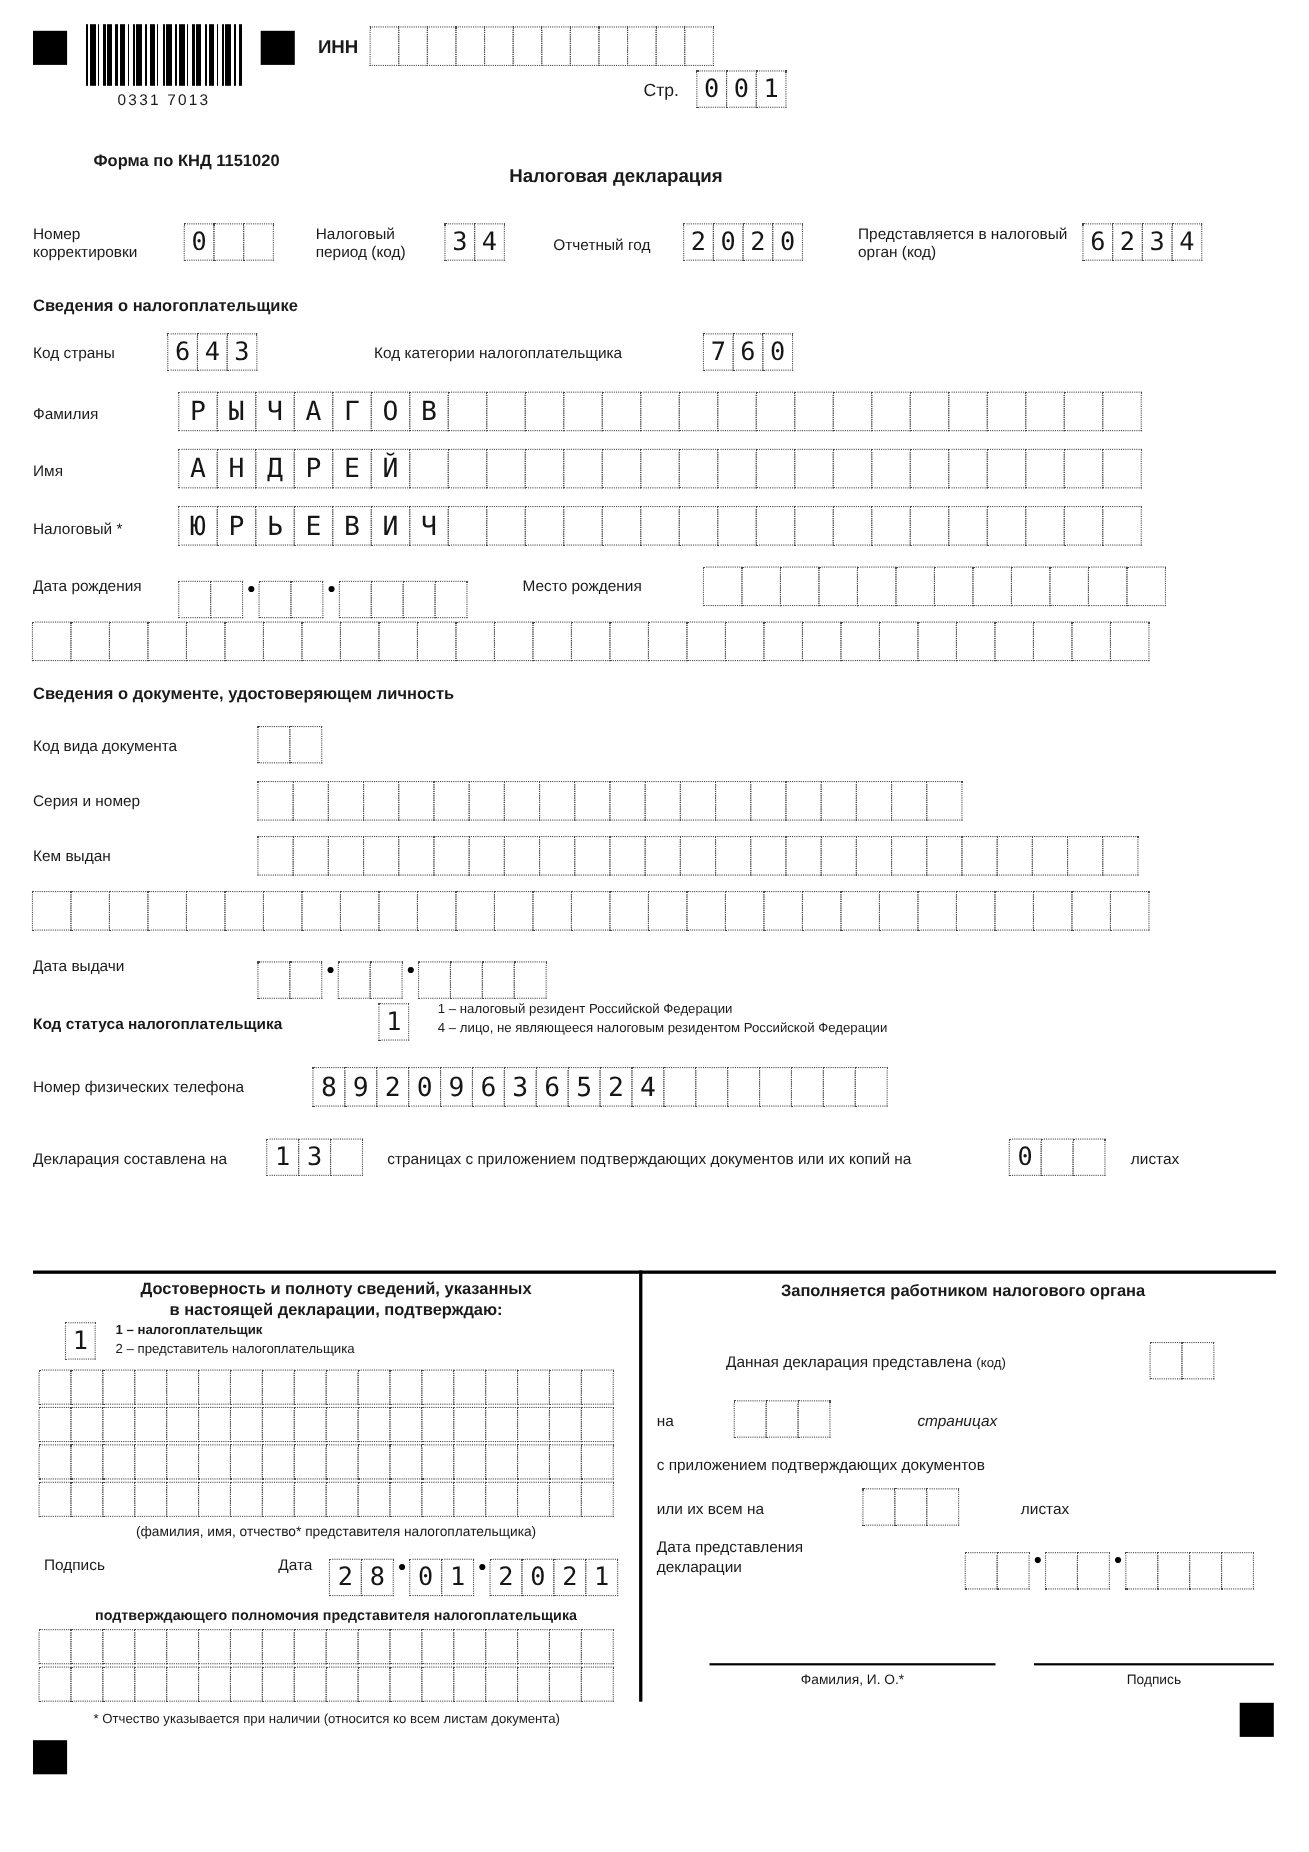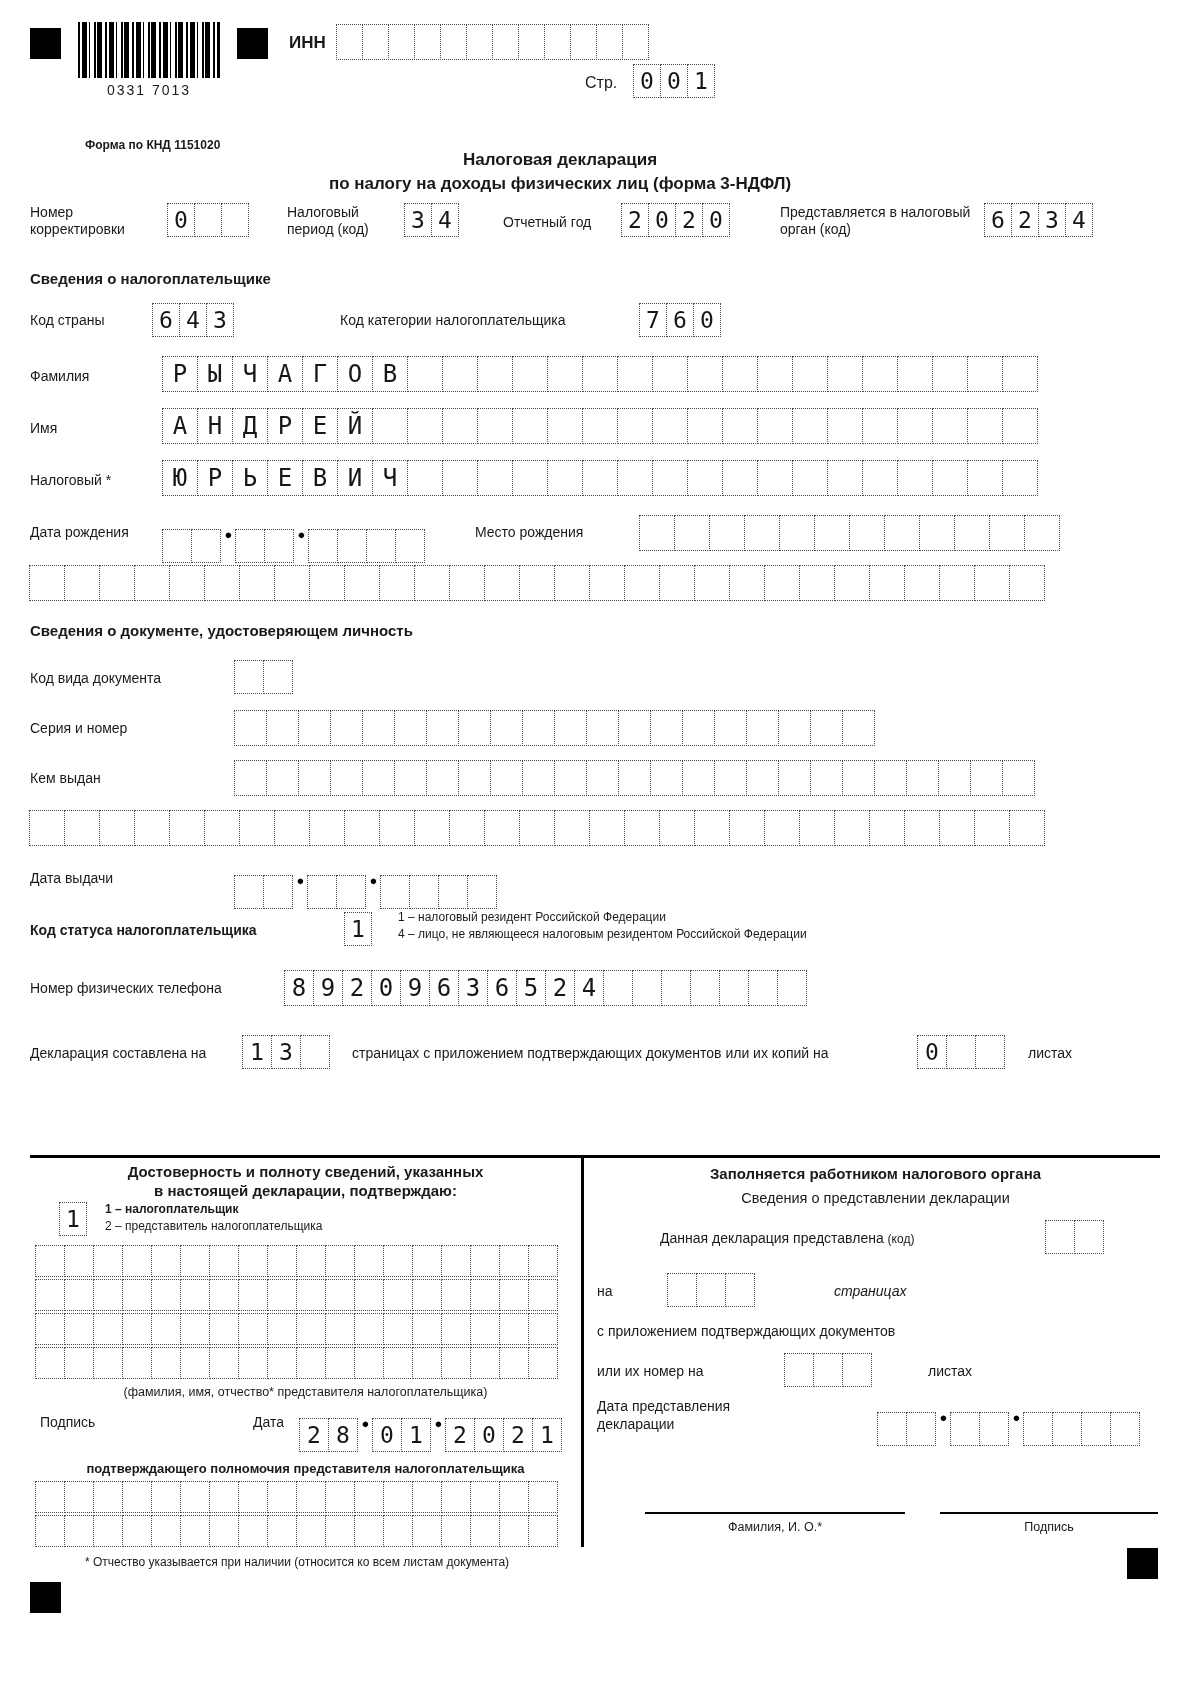--- a/index.html
+++ b/index.html
@@ -47,23 +47,22 @@
   <div class="barcode"></div>
   <div class="lbl ctr" style="left:78px; top:82px; width:142px; letter-spacing:2px;">0331    7013</div>
   <div class="sq" style="left:237px; top:28px;"></div>
 
   <div class="lbl b" style="left:289px; top:33px; font-size:17px;">ИНН</div>
   <span class="abs cellrow" style="left:337px; top:24px;"><span class="cell" style="width: 27px; height: 36px; line-height: 34px; font-size: 24px;"></span><span class="cell" style="width: 27px; height: 36px; line-height: 34px; font-size: 24px;"></span><span class="cell" style="width: 27px; height: 36px; line-height: 34px; font-size: 24px;"></span><span class="cell" style="width: 27px; height: 36px; line-height: 34px; font-size: 24px;"></span><span class="cell" style="width: 27px; height: 36px; line-height: 34px; font-size: 24px;"></span><span class="cell" style="width: 27px; height: 36px; line-height: 34px; font-size: 24px;"></span><span class="cell" style="width: 27px; height: 36px; line-height: 34px; font-size: 24px;"></span><span class="cell" style="width: 27px; height: 36px; line-height: 34px; font-size: 24px;"></span><span class="cell" style="width: 27px; height: 36px; line-height: 34px; font-size: 24px;"></span><span class="cell" style="width: 27px; height: 36px; line-height: 34px; font-size: 24px;"></span><span class="cell" style="width: 27px; height: 36px; line-height: 34px; font-size: 24px;"></span><span class="cell" style="width: 27px; height: 36px; line-height: 34px; font-size: 24px;"></span></span>
 
   <div class="lbl" style="left:585px; top:73px; font-size:16px;">Стр.</div>
   <span class="abs cellrow" style="left:634px; top:64px;"><span class="cell" style="width: 28px; height: 34px; line-height: 32px; font-size: 23px;">0</span><span class="cell" style="width: 28px; height: 34px; line-height: 32px; font-size: 23px;">0</span><span class="cell" style="width: 28px; height: 34px; line-height: 32px; font-size: 23px;">1</span></span>
 
-  <div class="lbl b" style="left:85px; top:138px; font-size:12px;">Форма по КНД 1151020</div>
+  <div class="lbl b" style="left:85px; top:138px; font-size:15px;">Форма по КНД 1151020</div>
   <div class="lbl b ctr" style="left:280px; top:150px; width:560px; font-size:17px;">Налоговая декларация</div>
-  <div class="lbl b ctr" style="left:230px; top:174px; width:660px; font-size:17px;">по налогу на доходы физических лиц (форма 3-НДФЛ)</div>
 
   <div class="lbl" style="left:30px; top:204px; width:125px;">Номер корректировки</div>
   <span class="abs cellrow" style="left:168px; top:203px;"><span class="cell" style="width: 28px; height: 34px; line-height: 32px; font-size: 23px;">0</span><span class="cell" style="width: 28px; height: 34px; line-height: 32px; font-size: 23px;"></span><span class="cell" style="width: 28px; height: 34px; line-height: 32px; font-size: 23px;"></span></span>
   <div class="lbl" style="left:287px; top:204px; width:100px;">Налоговый период (код)</div>
   <span class="abs cellrow" style="left:405px; top:203px;"><span class="cell" style="width: 28px; height: 34px; line-height: 32px; font-size: 23px;">3</span><span class="cell" style="width: 28px; height: 34px; line-height: 32px; font-size: 23px;">4</span></span>
   <div class="lbl" style="left:503px; top:214px;">Отчетный год</div>
   <span class="abs cellrow" style="left:622px; top:203px;"><span class="cell" style="width: 28px; height: 34px; line-height: 32px; font-size: 23px;">2</span><span class="cell" style="width: 28px; height: 34px; line-height: 32px; font-size: 23px;">0</span><span class="cell" style="width: 28px; height: 34px; line-height: 32px; font-size: 23px;">2</span><span class="cell" style="width: 28px; height: 34px; line-height: 32px; font-size: 23px;">0</span></span>
   <div class="lbl" style="left:780px; top:204px; width:195px;">Представляется в налоговый орган (код)</div>
   <span class="abs cellrow" style="left:985px; top:203px;"><span class="cell" style="width: 28px; height: 34px; line-height: 32px; font-size: 23px;">6</span><span class="cell" style="width: 28px; height: 34px; line-height: 32px; font-size: 23px;">2</span><span class="cell" style="width: 28px; height: 34px; line-height: 32px; font-size: 23px;">3</span><span class="cell" style="width: 28px; height: 34px; line-height: 32px; font-size: 23px;">4</span></span>
 
@@ -146,32 +145,31 @@
   <span class="abs" style="left:300px; top:1404px;">
     <span class="cellrow" style="display:inline-block;"><span class="cell" style="width: 30px; height: 34px; line-height: 32px; font-size: 23px;">2</span><span class="cell" style="width: 30px; height: 34px; line-height: 32px; font-size: 23px;">8</span></span><span class="dsep" style="line-height:40px;">●</span><span class="cellrow" style="display:inline-block;"><span class="cell" style="width: 30px; height: 34px; line-height: 32px; font-size: 23px;">0</span><span class="cell" style="width: 30px; height: 34px; line-height: 32px; font-size: 23px;">1</span></span><span class="dsep" style="line-height:40px;">●</span><span class="cellrow" style="display:inline-block;"><span class="cell" style="width: 30px; height: 34px; line-height: 32px; font-size: 23px;">2</span><span class="cell" style="width: 30px; height: 34px; line-height: 32px; font-size: 23px;">0</span><span class="cell" style="width: 30px; height: 34px; line-height: 32px; font-size: 23px;">2</span><span class="cell" style="width: 30px; height: 34px; line-height: 32px; font-size: 23px;">1</span></span>
   </span>
 
   <div class="lbl b ctr" style="left:30px; top:1461px; width:551px; font-size:13px;">подтверждающего полномочия представителя налогоплательщика</div>
 
   <span class="abs cellrow" style="left:36px; top:1481px;"><span class="cell" style="width: 30px; height: 32px; line-height: 30px; font-size: 22px;"></span><span class="cell" style="width: 30px; height: 32px; line-height: 30px; font-size: 22px;"></span><span class="cell" style="width: 30px; height: 32px; line-height: 30px; font-size: 22px;"></span><span class="cell" style="width: 30px; height: 32px; line-height: 30px; font-size: 22px;"></span><span class="cell" style="width: 30px; height: 32px; line-height: 30px; font-size: 22px;"></span><span class="cell" style="width: 30px; height: 32px; line-height: 30px; font-size: 22px;"></span><span class="cell" style="width: 30px; height: 32px; line-height: 30px; font-size: 22px;"></span><span class="cell" style="width: 30px; height: 32px; line-height: 30px; font-size: 22px;"></span><span class="cell" style="width: 30px; height: 32px; line-height: 30px; font-size: 22px;"></span><span class="cell" style="width: 30px; height: 32px; line-height: 30px; font-size: 22px;"></span><span class="cell" style="width: 30px; height: 32px; line-height: 30px; font-size: 22px;"></span><span class="cell" style="width: 30px; height: 32px; line-height: 30px; font-size: 22px;"></span><span class="cell" style="width: 30px; height: 32px; line-height: 30px; font-size: 22px;"></span><span class="cell" style="width: 30px; height: 32px; line-height: 30px; font-size: 22px;"></span><span class="cell" style="width: 30px; height: 32px; line-height: 30px; font-size: 22px;"></span><span class="cell" style="width: 30px; height: 32px; line-height: 30px; font-size: 22px;"></span><span class="cell" style="width: 30px; height: 32px; line-height: 30px; font-size: 22px;"></span><span class="cell" style="width: 30px; height: 32px; line-height: 30px; font-size: 22px;"></span></span>
   <span class="abs cellrow" style="left:36px; top:1515px;"><span class="cell" style="width: 30px; height: 32px; line-height: 30px; font-size: 22px;"></span><span class="cell" style="width: 30px; height: 32px; line-height: 30px; font-size: 22px;"></span><span class="cell" style="width: 30px; height: 32px; line-height: 30px; font-size: 22px;"></span><span class="cell" style="width: 30px; height: 32px; line-height: 30px; font-size: 22px;"></span><span class="cell" style="width: 30px; height: 32px; line-height: 30px; font-size: 22px;"></span><span class="cell" style="width: 30px; height: 32px; line-height: 30px; font-size: 22px;"></span><span class="cell" style="width: 30px; height: 32px; line-height: 30px; font-size: 22px;"></span><span class="cell" style="width: 30px; height: 32px; line-height: 30px; font-size: 22px;"></span><span class="cell" style="width: 30px; height: 32px; line-height: 30px; font-size: 22px;"></span><span class="cell" style="width: 30px; height: 32px; line-height: 30px; font-size: 22px;"></span><span class="cell" style="width: 30px; height: 32px; line-height: 30px; font-size: 22px;"></span><span class="cell" style="width: 30px; height: 32px; line-height: 30px; font-size: 22px;"></span><span class="cell" style="width: 30px; height: 32px; line-height: 30px; font-size: 22px;"></span><span class="cell" style="width: 30px; height: 32px; line-height: 30px; font-size: 22px;"></span><span class="cell" style="width: 30px; height: 32px; line-height: 30px; font-size: 22px;"></span><span class="cell" style="width: 30px; height: 32px; line-height: 30px; font-size: 22px;"></span><span class="cell" style="width: 30px; height: 32px; line-height: 30px; font-size: 22px;"></span><span class="cell" style="width: 30px; height: 32px; line-height: 30px; font-size: 22px;"></span></span>
 
   <div class="lbl b ctr" style="left:591px; top:1165px; width:569px; font-size:15px;">Заполняется работником налогового органа</div>
-  <div class="lbl ctr" style="left:591px; top:1190px; width:569px; font-size:14.5px;">Сведения о представлении декларации</div>
 
   <div class="lbl" style="left:660px; top:1230px;"><span>Данная декларация представлена</span> <span class="sm">(код)</span></div>
   <span class="abs cellrow" style="left:1046px; top:1220px;"><span class="cell" style="width: 30px; height: 34px; line-height: 32px; font-size: 23px;"></span><span class="cell" style="width: 30px; height: 34px; line-height: 32px; font-size: 23px;"></span></span>
 
   <div class="lbl" style="left:597px; top:1283px;">на</div>
   <span class="abs cellrow" style="left:668px; top:1273px;"><span class="cell" style="width: 30px; height: 34px; line-height: 32px; font-size: 23px;"></span><span class="cell" style="width: 30px; height: 34px; line-height: 32px; font-size: 23px;"></span><span class="cell" style="width: 30px; height: 34px; line-height: 32px; font-size: 23px;"></span></span>
   <div class="lbl" style="left:834px; top:1283px;font-style:italic;">страницах</div>
 
   <div class="lbl" style="left:597px; top:1323px;">с приложением подтверждающих документов</div>
 
-  <div class="lbl" style="left:597px; top:1363px;">или их номер на</div>
+  <div class="lbl" style="left:597px; top:1363px;">или их всем на</div>
   <span class="abs cellrow" style="left:785px; top:1353px;"><span class="cell" style="width: 30px; height: 34px; line-height: 32px; font-size: 23px;"></span><span class="cell" style="width: 30px; height: 34px; line-height: 32px; font-size: 23px;"></span><span class="cell" style="width: 30px; height: 34px; line-height: 32px; font-size: 23px;"></span></span>
   <div class="lbl" style="left:928px; top:1363px;">листах</div>
 
   <div class="lbl" style="left:597px; top:1398px;">Дата представления</div>
   <div class="lbl" style="left:597px; top:1416px;">декларации</div>
   <span class="abs" style="left:878px; top:1398px;">
     <span class="cellrow" style="display:inline-block;"><span class="cell" style="width: 30px; height: 34px; line-height: 32px; font-size: 23px;"></span><span class="cell" style="width: 30px; height: 34px; line-height: 32px; font-size: 23px;"></span></span><span class="dsep" style="line-height:40px;">●</span><span class="cellrow" style="display:inline-block;"><span class="cell" style="width: 30px; height: 34px; line-height: 32px; font-size: 23px;"></span><span class="cell" style="width: 30px; height: 34px; line-height: 32px; font-size: 23px;"></span></span><span class="dsep" style="line-height:40px;">●</span><span class="cellrow" style="display:inline-block;"><span class="cell" style="width: 30px; height: 34px; line-height: 32px; font-size: 23px;"></span><span class="cell" style="width: 30px; height: 34px; line-height: 32px; font-size: 23px;"></span><span class="cell" style="width: 30px; height: 34px; line-height: 32px; font-size: 23px;"></span><span class="cell" style="width: 30px; height: 34px; line-height: 32px; font-size: 23px;"></span></span>
   </span>
 
   <div class="sig-line" style="left:645px; top:1512px; width:260px;"></div>

